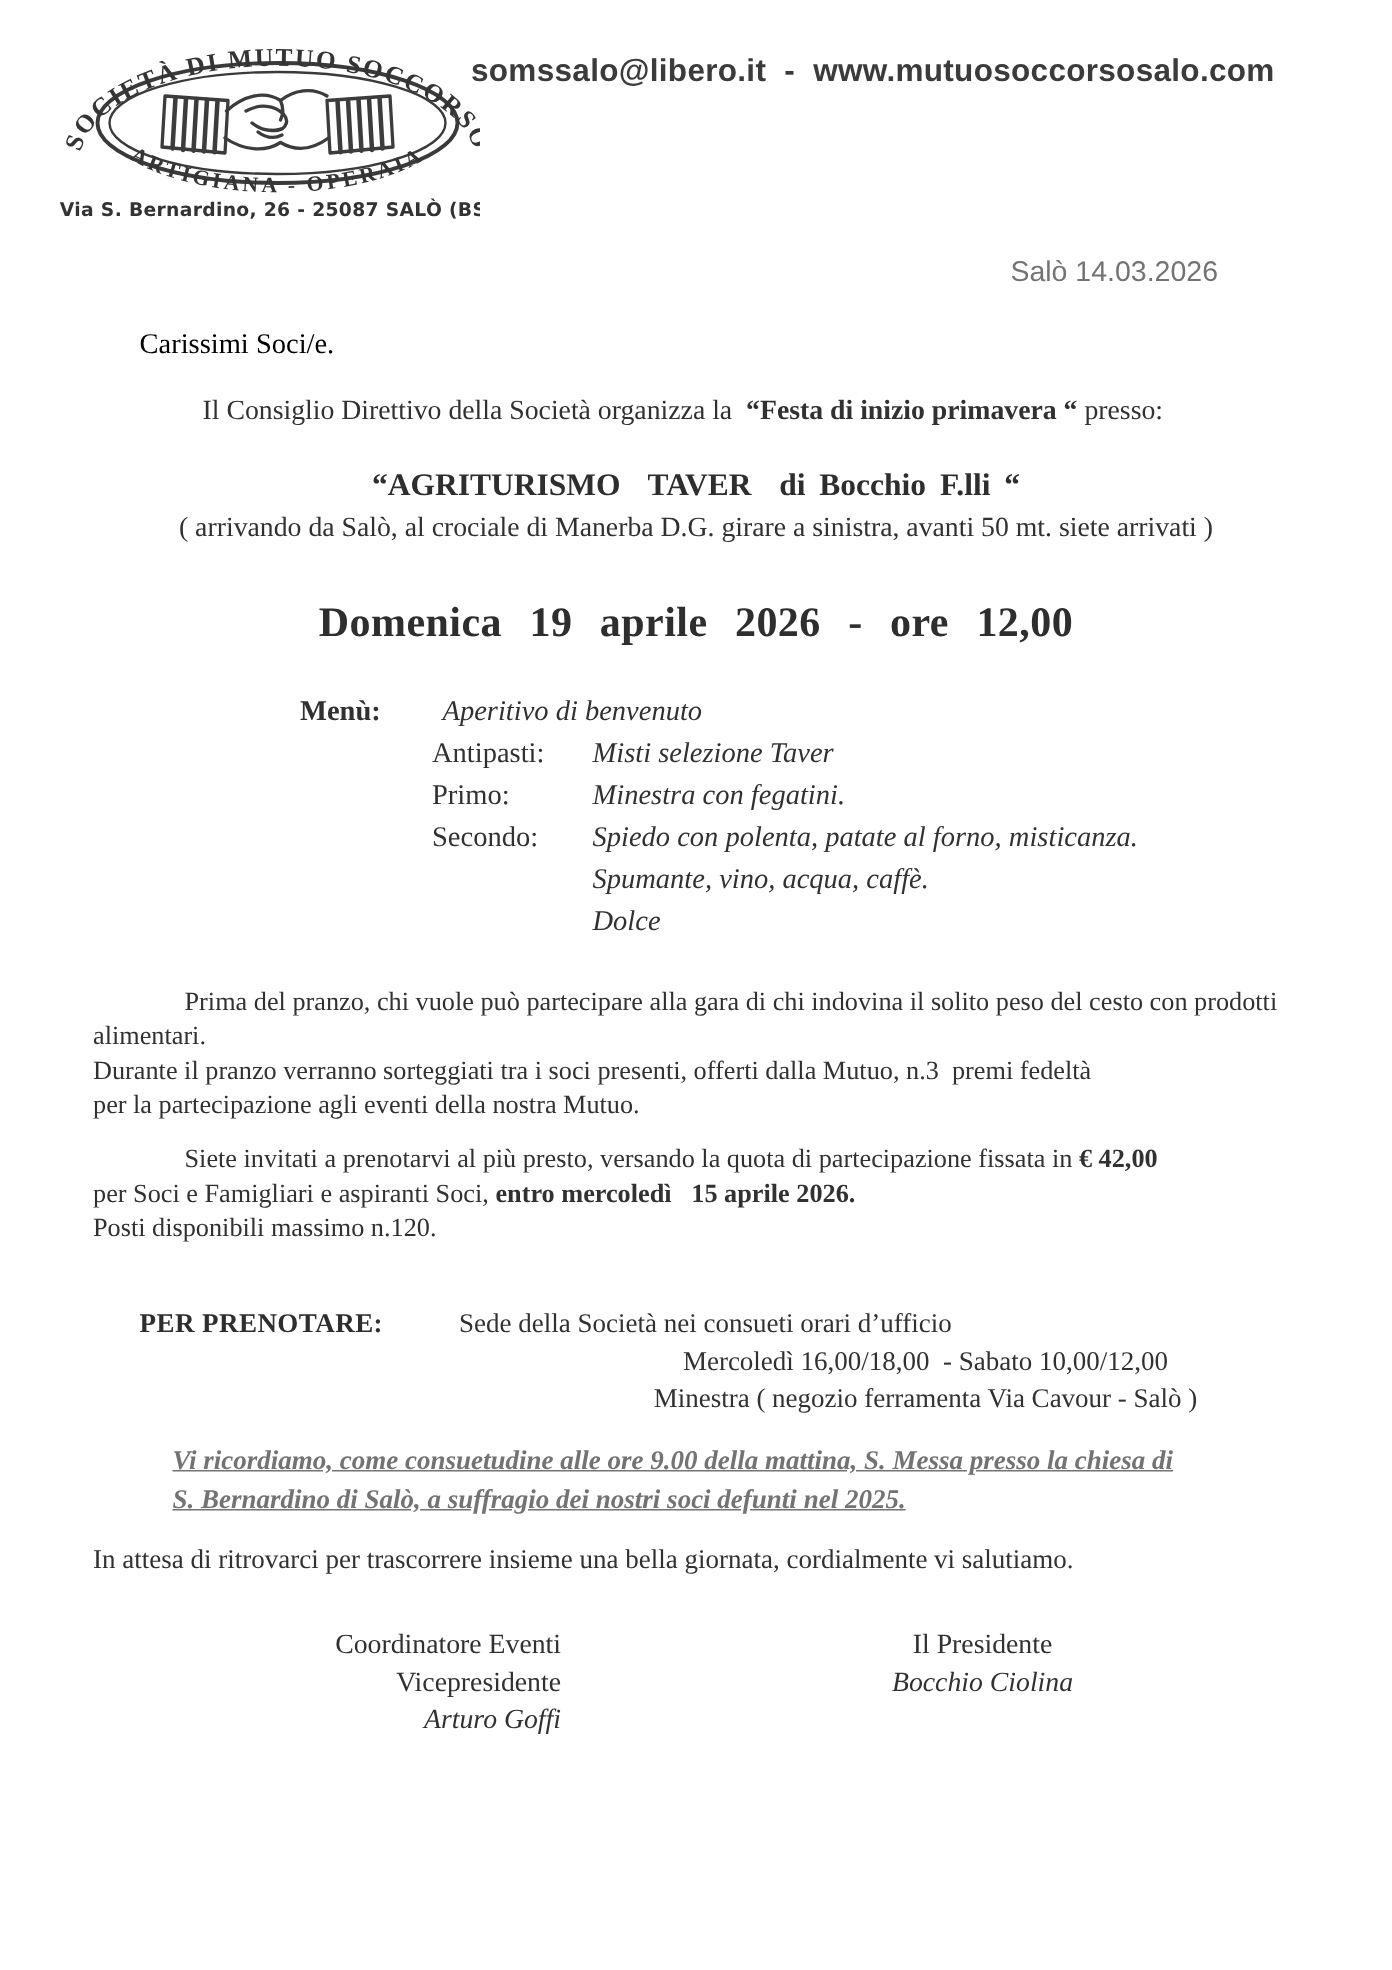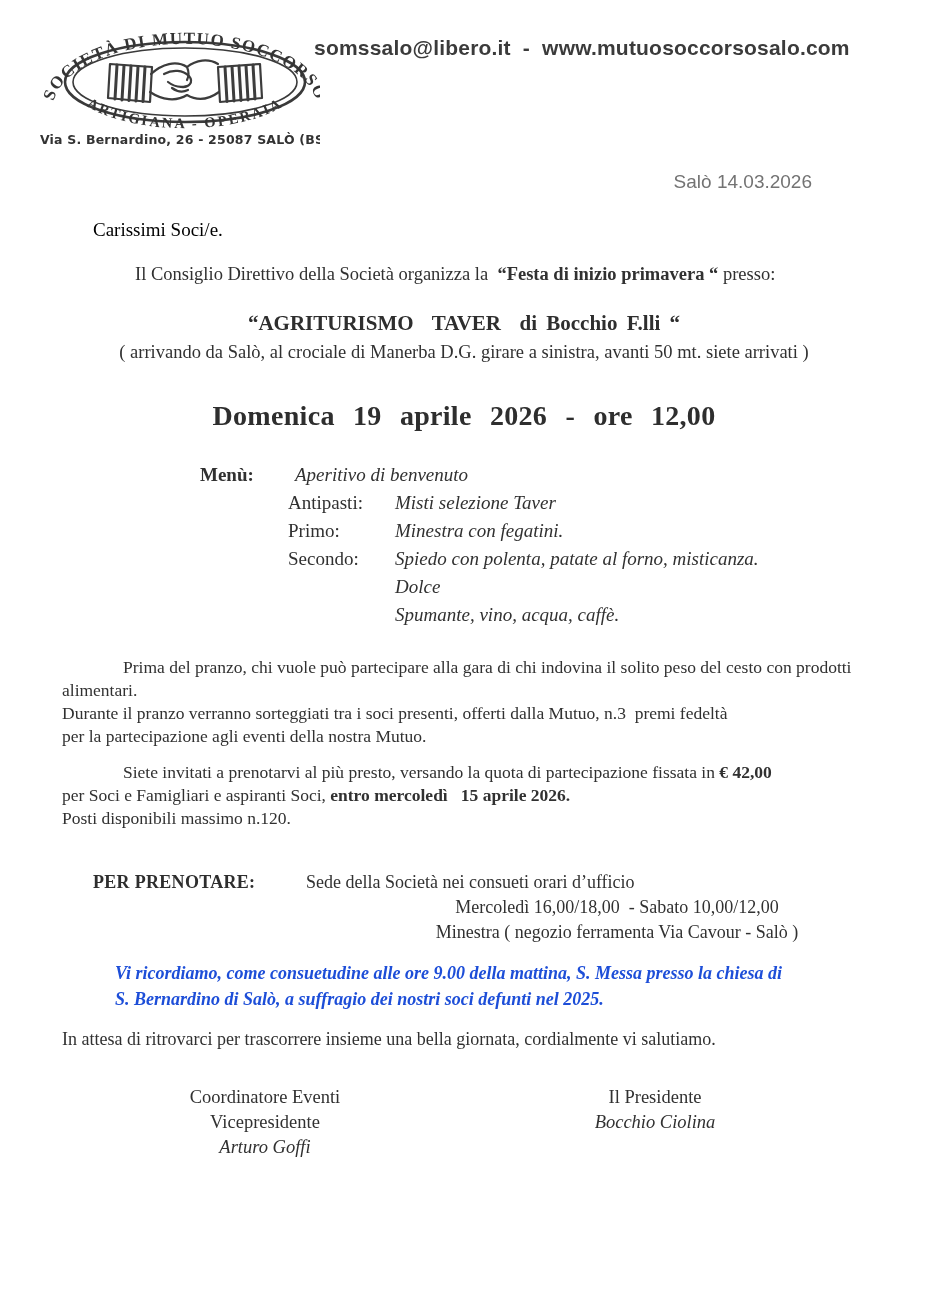--- a/index.html
+++ b/index.html
@@ -55,26 +55,26 @@
   .contest{margin-top:24px;}
   .indent1{text-indent:61px;}
   .booking{margin-top:13px;}
 
   .howto{margin-top:40px;margin-left:93px;font-size:18px;line-height:25px;}
   .howto-label{display:inline-block;width:213px;font-weight:bold;letter-spacing:.3px;color:#2e2e2e;}
   .howto-cont{margin-left:213px;text-align:center;}
 
   .mass-note{
     margin-top:15px;margin-left:115px;margin-right:70px;
-    font-weight:bold;font-style:italic;font-size:18px;line-height:26px;color:#1d4ed8;
+    font-weight:bold;font-style:italic;font-size:18px;line-height:26px;color:#737373;text-decoration:underline;
   }
   .closing{margin-top:16px;margin-left:62px;font-size:18px;line-height:23px;}
 
   .sigs{position:relative;margin-top:34px;height:100px;font-size:18.5px;line-height:25px;}
-  .sig-left{position:absolute;left:180px;width:170px;text-align:center;}
+  .sig-left{position:absolute;left:204px;width:170px;text-align:right;}
   .sig-right{position:absolute;left:576px;width:158px;text-align:center;}
 </style>
 </head>
 <body>
 
 <div class="page">
 
   <div class="header">
     <div class="logo-wrap">
       <svg viewBox="0 0 280 142" width="280" height="142">
@@ -133,25 +133,25 @@
     <div class="menu-row">
       <span class="course t">Primo:</span>
       <span class="dish t">Minestra con fegatini.</span>
     </div>
     <div class="menu-row">
       <span class="course t">Secondo:</span>
       <span class="dish t">Spiedo con polenta, patate al forno, misticanza.</span>
     </div>
     <div class="menu-row">
       <span class="course t"></span>
-      <span class="dish t">Dolce</span>
+      <span class="dish t">Spumante, vino, acqua, caffè.</span>
     </div>
     <div class="menu-row">
       <span class="course t"></span>
-      <span class="dish t">Spumante, vino, acqua, caffè.</span>
+      <span class="dish t">Dolce</span>
     </div>
   </div>
 
   <div class="para contest">
     <div class="indent1 t">Prima del pranzo, chi vuole può partecipare alla gara di chi indovina il solito peso del cesto con prodotti</div>
     <div class="t">alimentari.</div>
     <div class="t">Durante il pranzo verranno sorteggiati tra i soci presenti, offerti dalla Mutuo, n.3  premi fedeltà</div>
     <div class="t">per la partecipazione agli eventi della nostra Mutuo.</div>
   </div>
 

